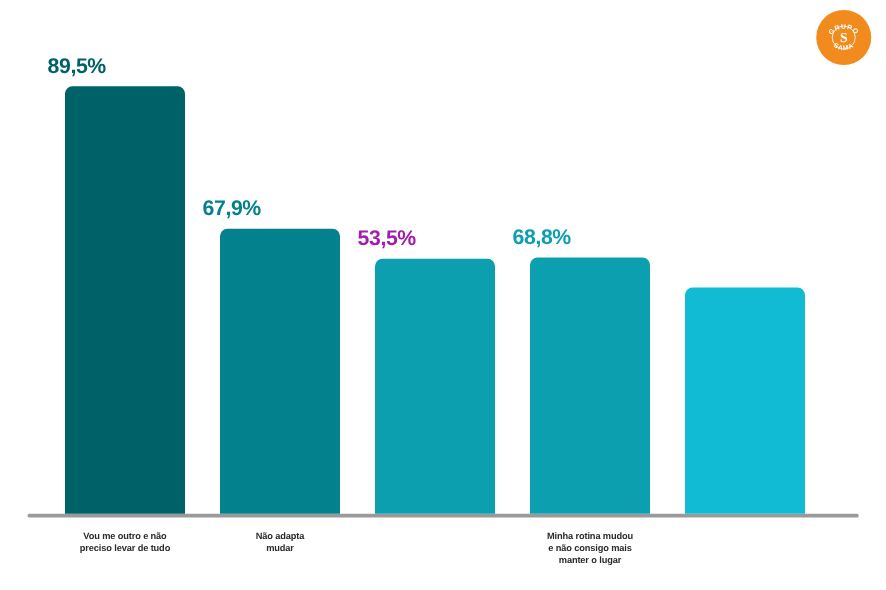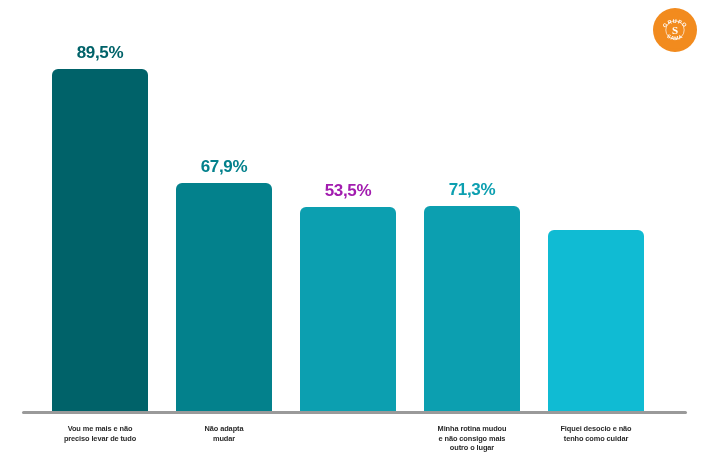--- a/index.html
+++ b/index.html
@@ -50,21 +50,21 @@
   }
   .bar{
     position:absolute;
     left:0;right:0;
     bottom:61px;            
     border-radius:6px 6px 0 0;
   }
   .bar-value{
     position:absolute;
     left:-14px;right:-14px;
-    text-align:center;
+    text-align:left;
     font-size:17px;
     font-weight:bold;
     letter-spacing:-0.3px;
     white-space:nowrap;
   }
   .cat-label{
     position:absolute;
     left:-14px;right:-14px;
     top:424px;
     text-align:center;
@@ -80,51 +80,47 @@
 
 <div id="stage">
 
   <div class="plot">
     <div class="baseline"></div>
     <div id="bars">
         <div class="bar-group" style="left: 52px; width: 96px;">
           <div class="bar" style="height: 342px; background: rgb(0, 98, 105);"></div>
           <div class="bar-value" style="top: 43px; color: rgb(0, 98, 105);">89,5%</div>
           <div class="cat-label">
-            <div>Vou me mais e não</div>
+            <div>Vou me outro e não</div>
             <div>preciso levar de tudo</div>
           </div>
         </div>
         <div class="bar-group" style="left: 176px; width: 96px;">
           <div class="bar" style="height: 228px; background: rgb(3, 129, 140);"></div>
           <div class="bar-value" style="top: 157px; color: rgb(3, 129, 140);">67,9%</div>
           <div class="cat-label">
             <div>Não adapta</div>
             <div>mudar</div>
           </div>
         </div>
         <div class="bar-group" style="left: 300px; width: 96px;">
           <div class="bar" style="height: 204px; background: rgb(12, 159, 176);"></div>
           <div class="bar-value" style="top: 181px; color: #a21caf;">53,5%</div>
         </div>
         <div class="bar-group" style="left: 424px; width: 96px;">
           <div class="bar" style="height: 205px; background: rgb(12, 159, 176);"></div>
-          <div class="bar-value" style="top: 180px; color: rgb(12, 159, 176);">71,3%</div>
+          <div class="bar-value" style="top: 180px; color: rgb(12, 159, 176);">68,8%</div>
           <div class="cat-label">
             <div>Minha rotina mudou</div>
             <div>e não consigo mais</div>
-            <div>outro o lugar</div>
+            <div>manter o lugar</div>
           </div>
         </div>
         <div class="bar-group" style="left: 548px; width: 96px;">
           <div class="bar" style="height: 181px; background: rgb(16, 187, 211);"></div>
-          <div class="cat-label">
-            <div>Fiquei desocio e não</div>
-            <div>tenho como cuidar</div>
-          </div>
         </div>
       </div>
   </div>
 
   <div class="badge">
     <svg width="40" height="40" viewBox="0 0 40 40">
       <defs>
         <path id="arcTop" d="M 8,22 A 12.5,12.5 0 0 1 32,22" fill="none"></path>
         <path id="arcBot" d="M 7.5,20 A 12.8,12.8 0 0 0 32.5,20" fill="none"></path>
       </defs>

